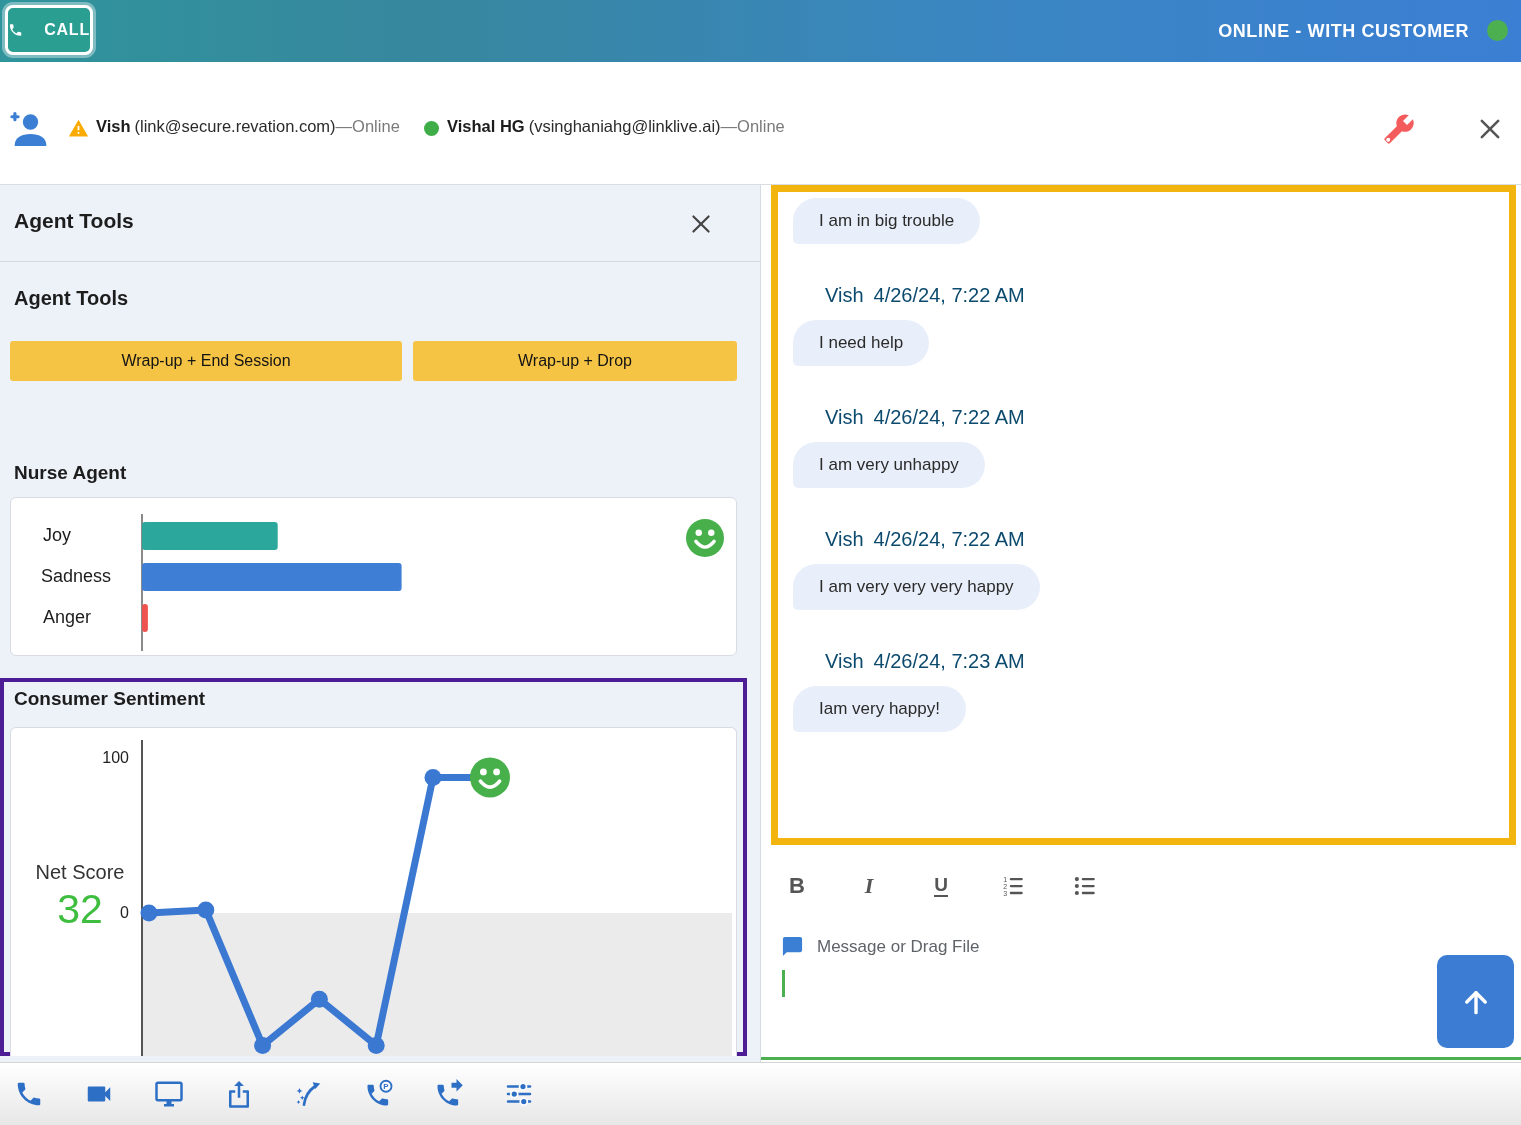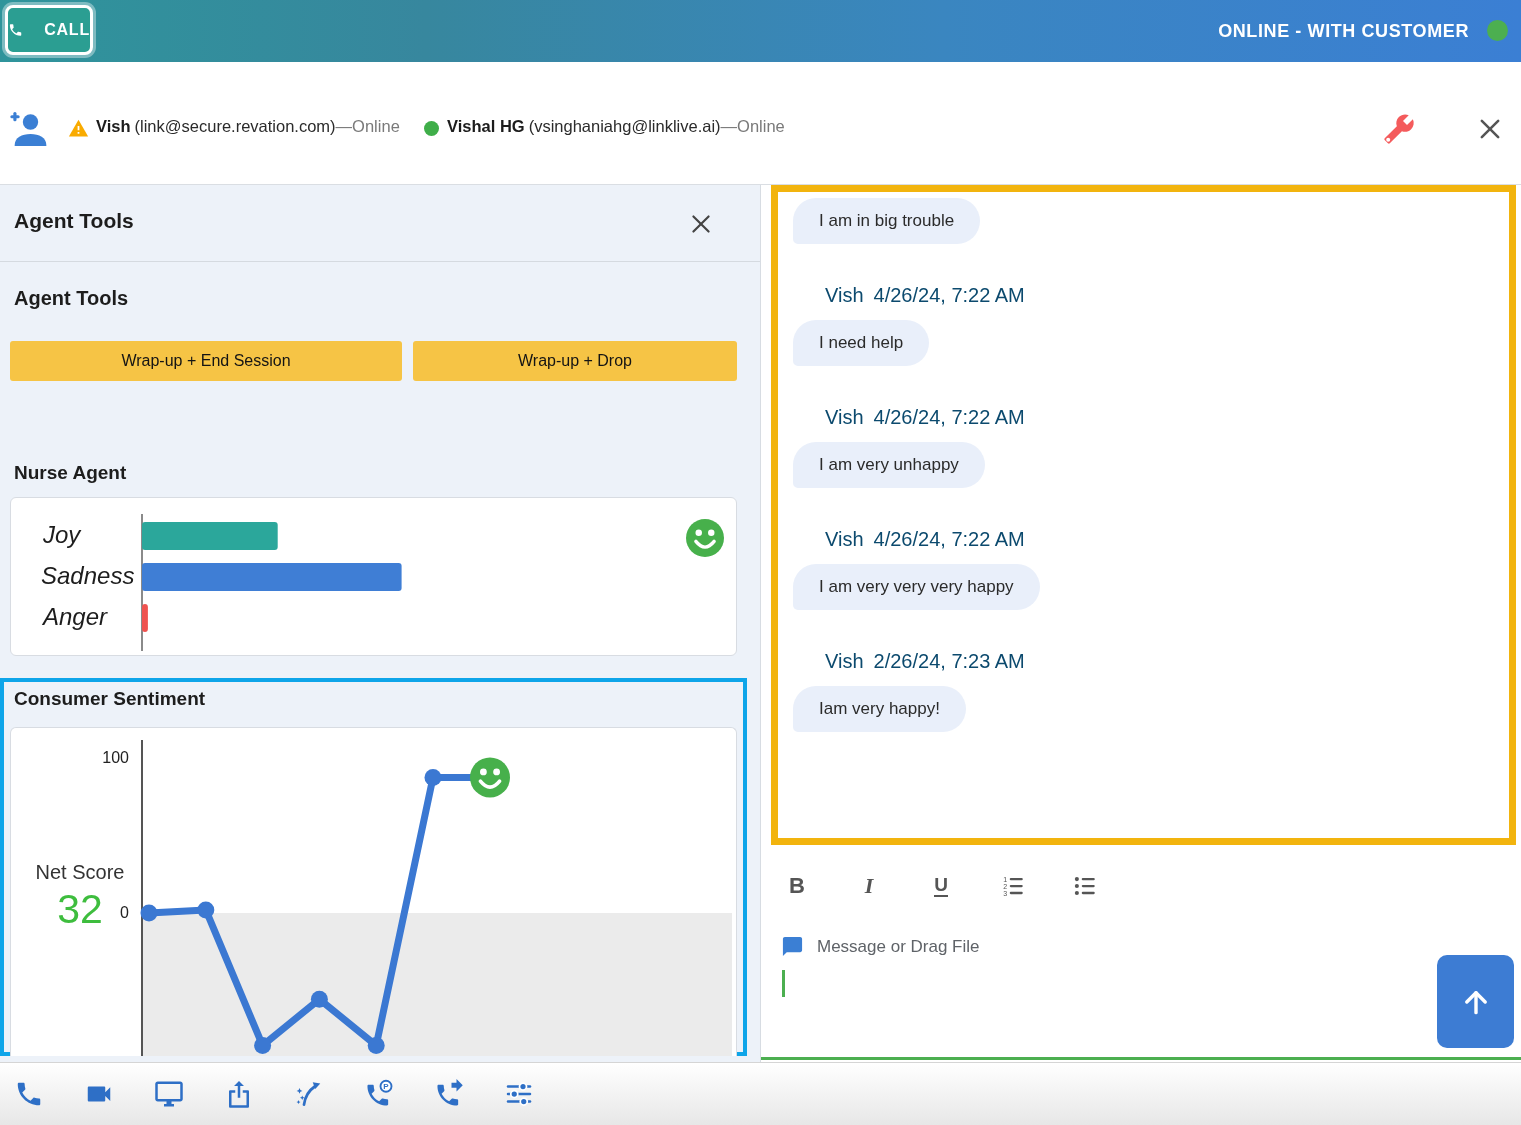--- a/index.html
+++ b/index.html
@@ -40,26 +40,26 @@
   .lp-header .title { position:absolute; left:14px; top:24px; font-size:21px; font-weight:600; color:#1d1d1d; }
   .lp-close { position:absolute; left:688px; top:26px; width:26px; height:26px; cursor:pointer; }
   .lp-sec-title { position:absolute; left:14px; top:102px; font-size:20px; font-weight:700; color:#1d1d1d; }
   .wrap-btn { position:absolute; top:156px; height:40px; background:#F6C445; border:none; border-radius:3px;
     font-family:"Liberation Sans",sans-serif; font-size:16px; font-weight:500; color:#141414; cursor:pointer; }
   .wrap-end { left:10px; width:392px; }
   .wrap-drop { left:413px; width:324px; }
   .nurse-title { position:absolute; left:14px; top:277px; font-size:19px; font-weight:700; color:#1d1d1d; }
   .nurse-card { position:absolute; left:10px; top:312px; width:727px; height:159px; background:#fff;
     border:1px solid #D8DCE2; border-radius:6px; overflow:hidden; }
-  .bar-label { position:absolute; font-size:24px; color:#1d1d1d; line-height:28px;font-style:italic; }
+  .bar-label { position:absolute; font-size:18px; color:#1d1d1d; line-height:28px; }
   .bl-0 { left:32px; top:23px; } .bl-1 { left:30px; top:64px; } .bl-2 { left:32px; top:105px; }
   .nurse-card svg, .sent-card svg { position:absolute; left:0; top:0; }
 
   
-  .red-box { position:absolute; left:0; top:493px; width:747px; height:378px; border:4px solid #0ea5e9; }
+  .red-box { position:absolute; left:0; top:493px; width:747px; height:378px; border:4px solid #4c1d95; }
   .sent-title { position:absolute; left:10px; top:6px; font-size:19px; font-weight:700; color:#1d1d1d; }
   .sent-card { position:absolute; left:6px; top:45px; width:727px; height:329px; background:#fff;
     border:1px solid #D8DCE2; border-bottom:none; border-radius:6px 6px 0 0; overflow:hidden; }
   .ytick { position:absolute; font-size:16px; color:#222; text-align:right; }
   .ytick-100 { left:58px; top:21px; width:60px; }
   .ytick-0 { left:80px; top:176px; width:38px; }
   .net-label { position:absolute; left:14px; top:133px; width:110px; text-align:center; font-size:20px; color:#333; }
   .net-value { position:absolute; left:14px; top:158px; width:110px; text-align:center; font-size:41px; color:#3EBD3E; }
 
   
@@ -210,21 +210,21 @@
         </div>
         <div class="msg-group">
           <div class="msg-header"><span>Vish</span><span class="ts">4/26/24, 7:22 AM</span></div>
           <div class="bubble">I am very unhappy</div>
         </div>
         <div class="msg-group">
           <div class="msg-header"><span>Vish</span><span class="ts">4/26/24, 7:22 AM</span></div>
           <div class="bubble">I am very very very happy</div>
         </div>
         <div class="msg-group">
-          <div class="msg-header"><span>Vish</span><span class="ts">2/26/24, 7:23 AM</span></div>
+          <div class="msg-header"><span>Vish</span><span class="ts">4/26/24, 7:23 AM</span></div>
           <div class="bubble">Iam very happy!</div>
         </div>
       </div>
     </div>
 
     <div class="composer-toolbar">
       <div class="fmt fmt-b">B</div>
       <div class="fmt fmt-i">I</div>
       <div class="fmt">
           <span class="fmt-u">U</span>

